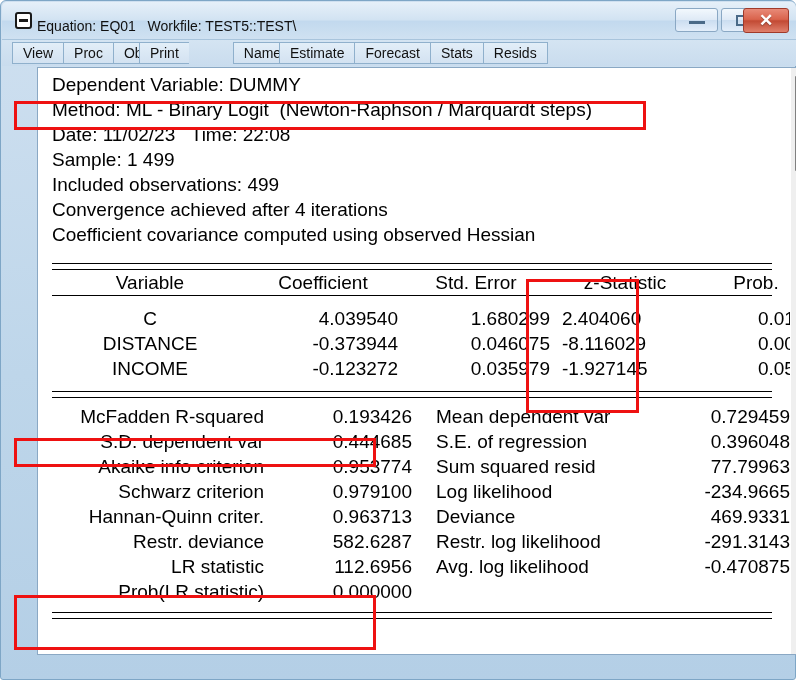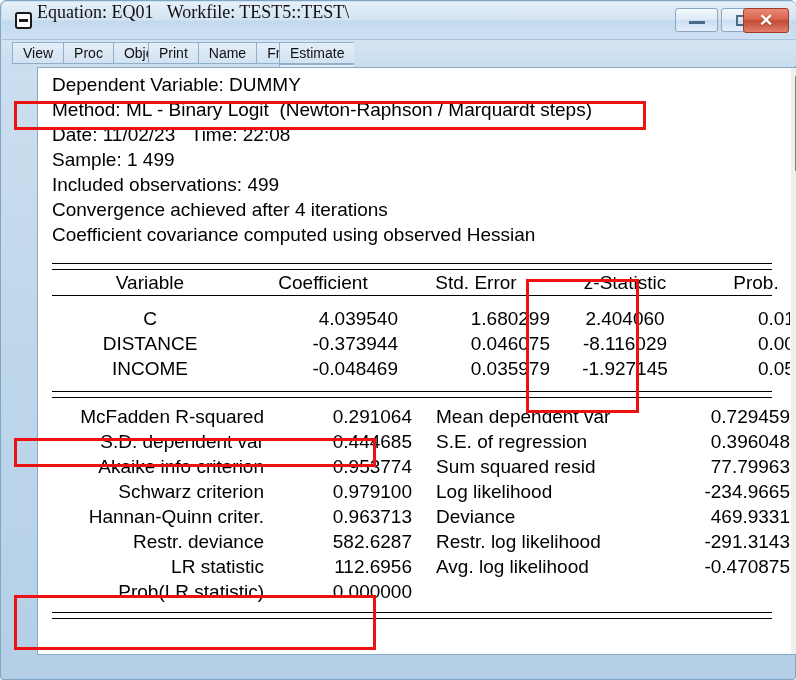--- a/index.html
+++ b/index.html
@@ -48,26 +48,25 @@
   }
   #title-icon::after {
     content: "";
     position: absolute;
     left: 2px; top: 5px;
     width: 9px; height: 3px;
     background: #1a1a1a;
   }
   #title-text {
     position: absolute;
-    left: 35px; top: 0;
-    font-size: 18px;
+    left: 35px; top: 16px;
+    font-size: 14px;
     color: #101010;
     white-space: pre;
     letter-spacing: 0px;
-    font-family: Liberation Serif, serif;
   }
 
   .winbtn {
     position: absolute;
     top: 6px;
     width: 43px;
     height: 24px;
     box-sizing: border-box;
     border: 1px solid #8aa8c4;
     border-radius: 3px;
@@ -213,21 +212,21 @@
   table.rep td {
     padding: 0;
     height: 25px;
     line-height: 25px;
     white-space: pre;
     color: #000000;
   }
   .c-var   { width: 196px; text-align: center; }
   .c-coef  { width: 150px; text-align: right; padding-right: 4px !important; }
   .c-se    { width: 148px; text-align: right; padding-right: 12px !important; }
-  .c-z     { width: 126px; text-align: center; padding-right: 8px !important; }
+  .c-z     { width: 126px; text-align: left; padding-right: 8px !important; }
   .c-prob  { width: 120px; text-align: right; padding-right: 14px !important; }
 
   .h-var   { text-align: center; }
   .h-coef  { text-align: center; }
   .h-se    { text-align: center; }
   .h-z     { text-align: center; }
   .h-prob  { text-align: center; }
 
   
   table.stats {
@@ -272,26 +271,26 @@
       <div class="x">✕</div>
     </div>
   </div>
 
   <div id="toolbar">
     <div class="tb-group" style="left:10px;">
       <div class="tb-btn">View</div>
       <div class="tb-btn">Proc</div>
       <div class="tb-btn">Object</div>
     </div>
-    <div class="tb-group" style="left:146px;">
+    <div class="tb-group" style="left:137px;gap:44px;">
       <div class="tb-btn">Print</div>
       <div class="tb-btn">Name</div>
       <div class="tb-btn">Freeze</div>
     </div>
-    <div class="tb-group" style="left:277px;flex-direction:column;">
+    <div class="tb-group" style="left:277px;">
       <div class="tb-btn">Estimate</div>
       <div class="tb-btn">Forecast</div>
       <div class="tb-btn">Stats</div>
       <div class="tb-btn">Resids</div>
     </div>
   </div>
 
   <div id="content">
 
     <div id="paper">
@@ -334,37 +333,37 @@
           </tr>
           <tr>
             <td class="c-var">DISTANCE</td>
             <td class="c-coef">-0.373944</td>
             <td class="c-se">0.046075</td>
             <td class="c-z">-8.116029</td>
             <td class="c-prob">0.0000</td>
           </tr>
           <tr>
             <td class="c-var">INCOME</td>
-            <td class="c-coef">-0.048469</td>
+            <td class="c-coef">-0.123272</td>
             <td class="c-se">0.035979</td>
             <td class="c-z">-1.927145</td>
             <td class="c-prob">0.0540</td>
           </tr>
         </tbody>
           </table>
 
         <div style="height:10px;"></div>
         <div class="rule-double"></div>
         <div style="height:6px;"></div>
 
         <table class="stats">
           <tbody>
               <tr>
             <td class="s-lbl-l">McFadden R-squared</td>
-            <td class="s-val-l">0.291064</td>
+            <td class="s-val-l">0.193426</td>
             <td class="s-lbl-r">Mean dependent var</td>
             <td class="s-val-r">0.729459</td>
           </tr>
           <tr>
             <td class="s-lbl-l">S.D. dependent var</td>
             <td class="s-val-l">0.444685</td>
             <td class="s-lbl-r">S.E. of regression</td>
             <td class="s-val-r">0.396048</td>
           </tr>
           <tr>

